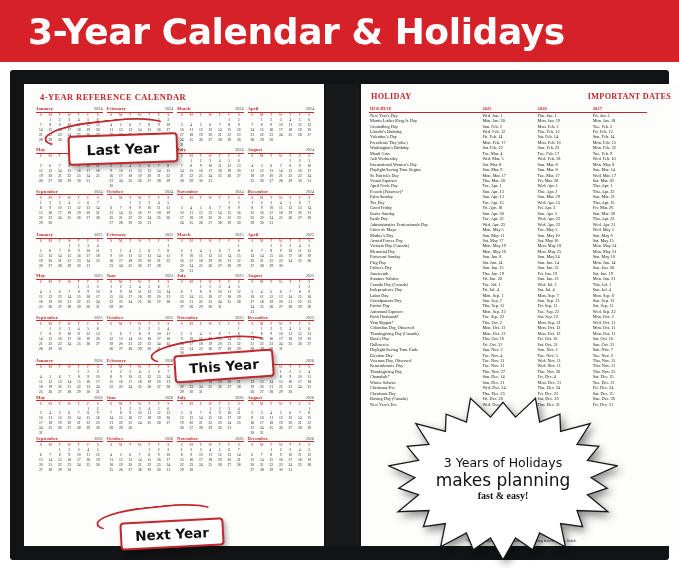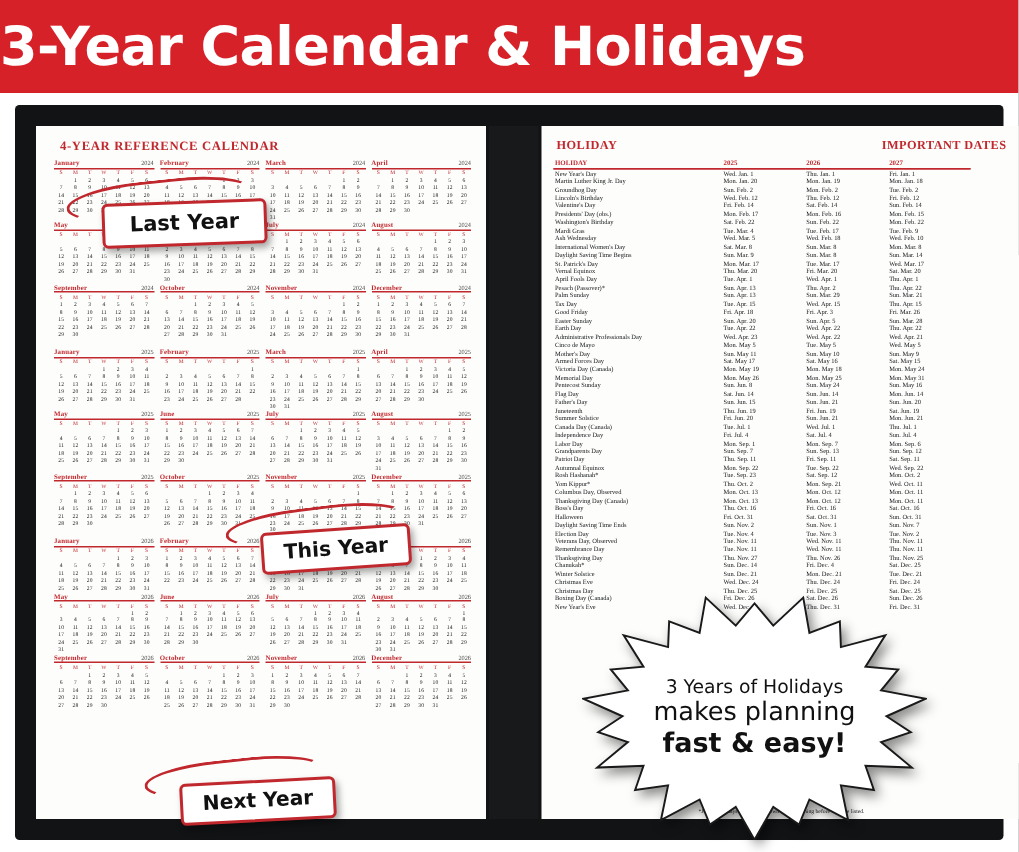--- a/index.html
+++ b/index.html
@@ -23,21 +23,21 @@
     width: 679px; height: 62px;
     background: #d62128;
     display: flex;
     align-items: center;
   }
   .banner-title {
     color: #ffffff;
     font-size: 36px;
     font-weight: bold;
     letter-spacing: -0.4px;
-    padding-left: 0;
+    padding-left: 28px;
     font-family: "DejaVu Sans", sans-serif;
     white-space: nowrap;
   }
 
   
   .planner {
     position: absolute;
     left: 10px; top: 70px;
     width: 659px; height: 490px;
     background: #111315;
@@ -185,21 +185,21 @@
     width: 230px; height: 165px;
     display: flex; flex-direction: column;
     align-items: center; justify-content: center;
     text-align: center;
     font-family: "DejaVu Sans", sans-serif;
     color: #111;
     pointer-events: none;
   }
   .burst-l1 { font-size: 12.5px; }
   .burst-l2 { font-size: 17px; }
-  .burst-l3 { font-size: 18px; font-weight: bold; }
+  .burst-l3 { font-size: 10px; font-weight: bold; font-family: Liberation Serif, serif; }
 </style>
 </head>
 <body>
 
 <div id="page">
 
   <div class="banner">
     <div class="banner-title">3-Year Calendar &amp; Holidays</div>
   </div>
 

